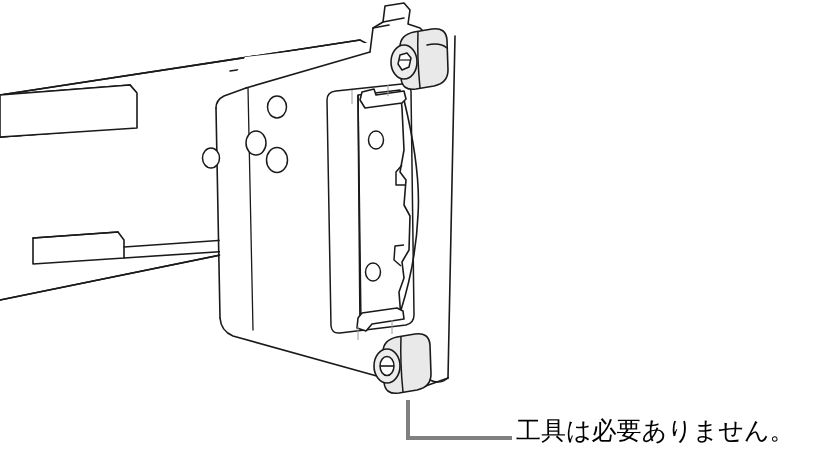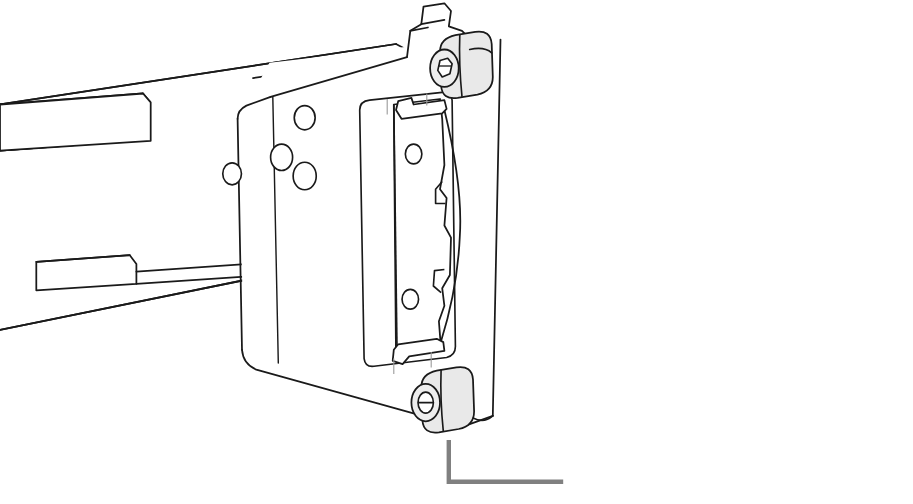--- a/index.html
+++ b/index.html
@@ -250,14 +250,15 @@
       <path d="M 358 326 L 358 340"></path>
       <path d="M 392 320 L 392 334"></path>
     </g>
 
     <g fill="none" stroke="#808080" stroke-width="4" stroke-linecap="butt">
       <path d="M 408 400 L 408 438 L 512 438"></path>
     </g>
 
   </svg>
 
+  <div class="callout-text">工具は必要ありません。</div>
 
 </div>
 
 </body></html>

